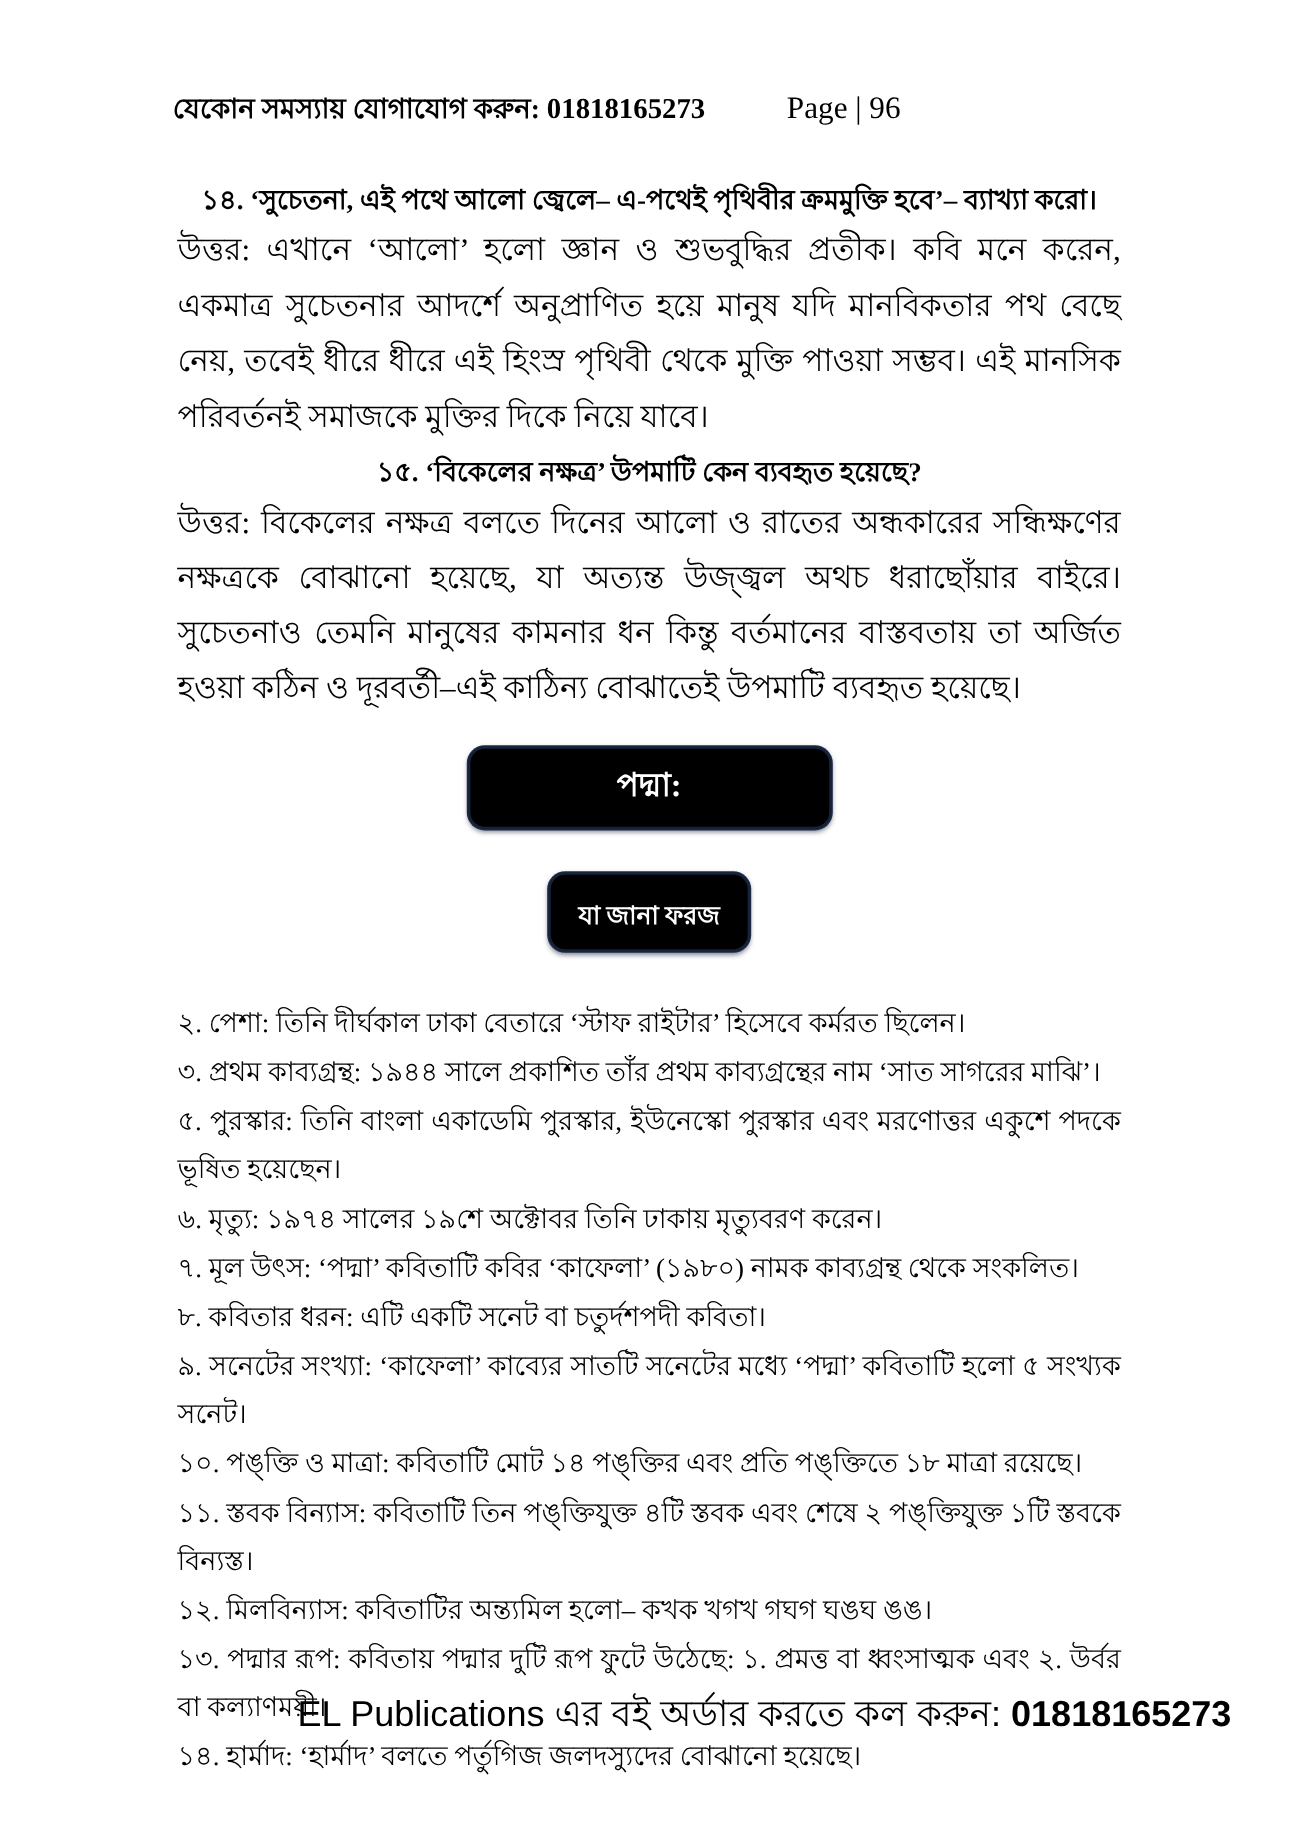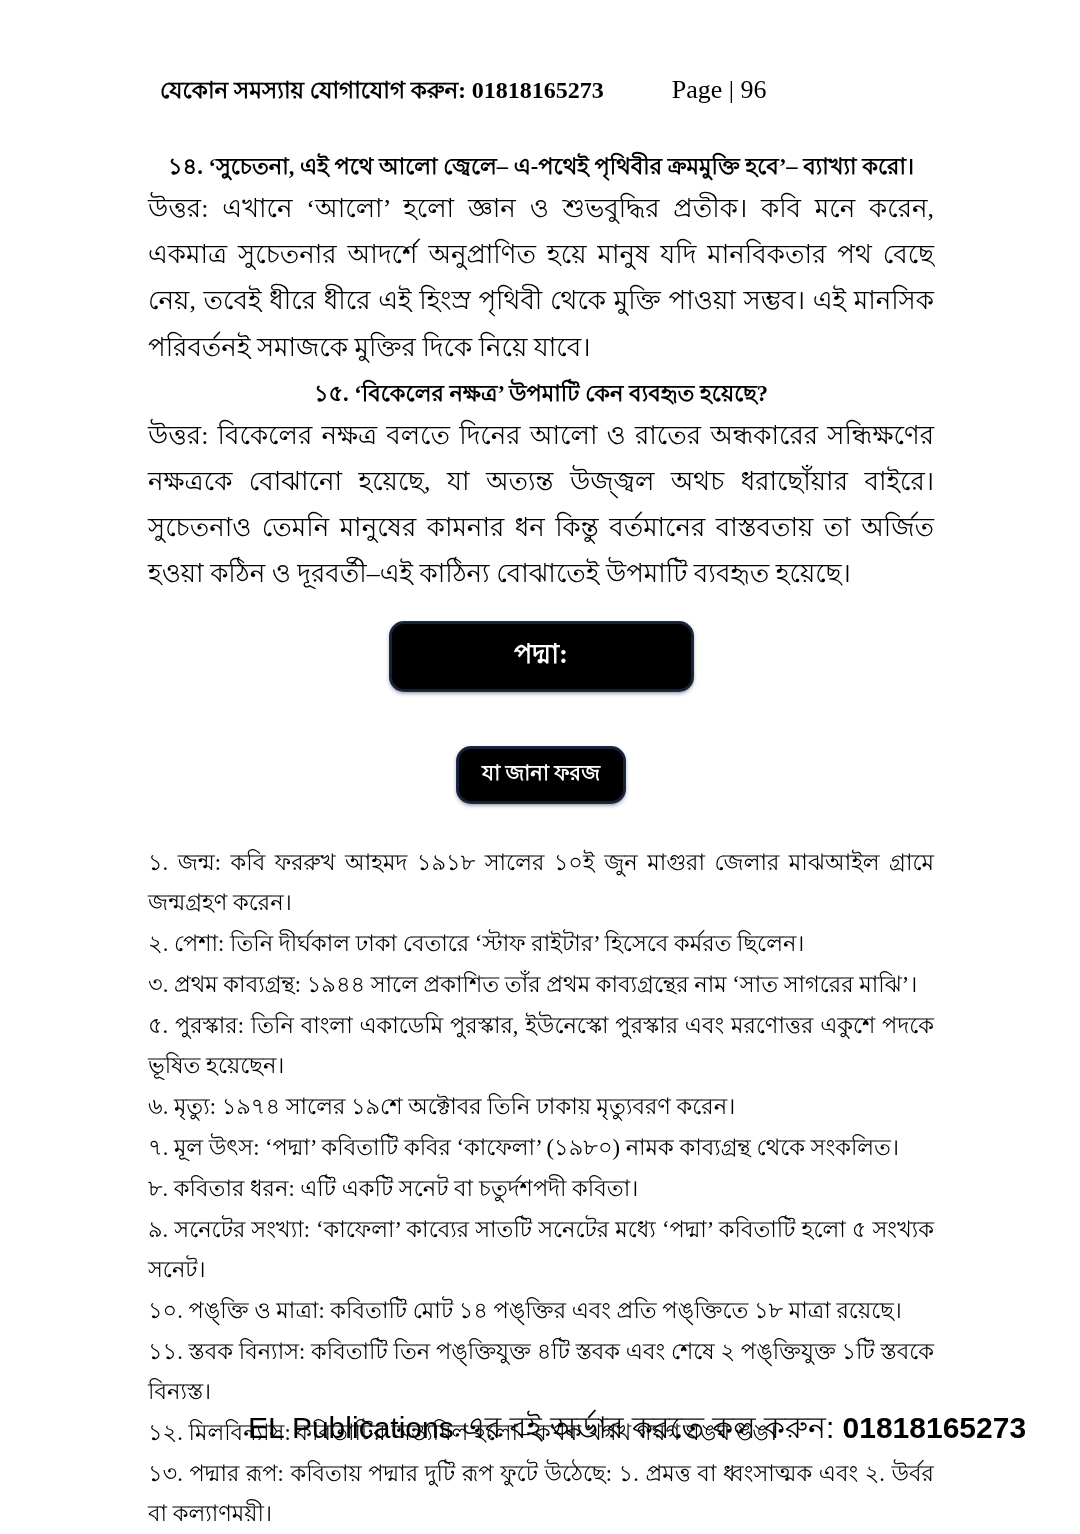--- a/index.html
+++ b/index.html
@@ -18,21 +18,21 @@
     height: 1534px;
     background: #ffffff;
     overflow: hidden;
     box-sizing: border-box;
   }
 
   
   .page-header {
     position: absolute;
     top: 72px;
-    left: 160px;
+    left: 144px;
     width: 784px;
     display: flex;
     align-items: baseline;
     justify-content: flex-start;
   }
   .header-contact {
     font-family: "Liberation Serif", "DejaVu Serif", serif;
     font-size: 23px;
     font-weight: 700;
     letter-spacing: 0px;
@@ -95,23 +95,23 @@
     box-sizing: border-box;
   }
   .banner-title {
     width: 303px;
     padding: 9px 10px 11px 10px;
     font-size: 27px;
     margin-top: 18px;
   }
   .banner-sub {
     width: 168px;
-    padding: 8px 10px 9px 10px;
+    padding: 18px 10px 9px 10px;
     font-size: 21px;
-    margin-top: 56px;
+    margin-top: 36px;
   }
 
   
   .facts {
     margin: 0;
     padding: 0;
     list-style: none;
     margin-top: 40px;
   }
   .facts li {
@@ -201,21 +201,20 @@
 
     <div class="banner-wrap">
       <div class="banner banner-title">পদ্মা:</div>
     </div>
 
     <div class="banner-wrap">
       <div class="banner banner-sub">যা জানা ফরজ</div>
     </div>
 
     <ul class="facts">
-      <li>১. জন্ম: কবি ফররুখ আহমদ ১৯১৮ সালের ১০ই জুন মাগুরা জেলার মাঝআইল গ্রামে জন্মগ্রহণ করেন।</li>
       <li>২. পেশা: তিনি দীর্ঘকাল ঢাকা বেতারে ‘স্টাফ রাইটার’ হিসেবে কর্মরত ছিলেন।</li>
       <li>৩. প্রথম কাব্যগ্রন্থ: ১৯৪৪ সালে প্রকাশিত তাঁর প্রথম কাব্যগ্রন্থের নাম ‘সাত সাগরের মাঝি’।</li>
       <li>৫. পুরস্কার: তিনি বাংলা একাডেমি পুরস্কার, ইউনেস্কো পুরস্কার এবং মরণোত্তর একুশে পদকে ভূষিত হয়েছেন।</li>
       <li>৬. মৃত্যু: ১৯৭৪ সালের ১৯শে অক্টোবর তিনি ঢাকায় মৃত্যুবরণ করেন।</li>
       <li>৭. মূল উৎস: ‘পদ্মা’ কবিতাটি কবির ‘কাফেলা’ (১৯৮০) নামক কাব্যগ্রন্থ থেকে সংকলিত।</li>
       <li>৮. কবিতার ধরন: এটি একটি সনেট বা চতুর্দশপদী কবিতা।</li>
       <li>৯. সনেটের সংখ্যা: ‘কাফেলা’ কাব্যের সাতটি সনেটের মধ্যে ‘পদ্মা’ কবিতাটি হলো ৫ সংখ্যক সনেট।</li>
       <li>১০. পঙ্‌ক্তি ও মাত্রা: কবিতাটি মোট ১৪ পঙ্‌ক্তির এবং প্রতি পঙ্‌ক্তিতে ১৮ মাত্রা রয়েছে।</li>
       <li>১১. স্তবক বিন্যাস: কবিতাটি তিন পঙ্‌ক্তিযুক্ত ৪টি স্তবক এবং শেষে ২ পঙ্‌ক্তিযুক্ত ১টি স্তবকে বিন্যস্ত।</li>
       <li>১২. মিলবিন্যাস: কবিতাটির অন্ত্যমিল হলো– কখক খগখ গঘগ ঘঙঘ ঙঙ।</li>

